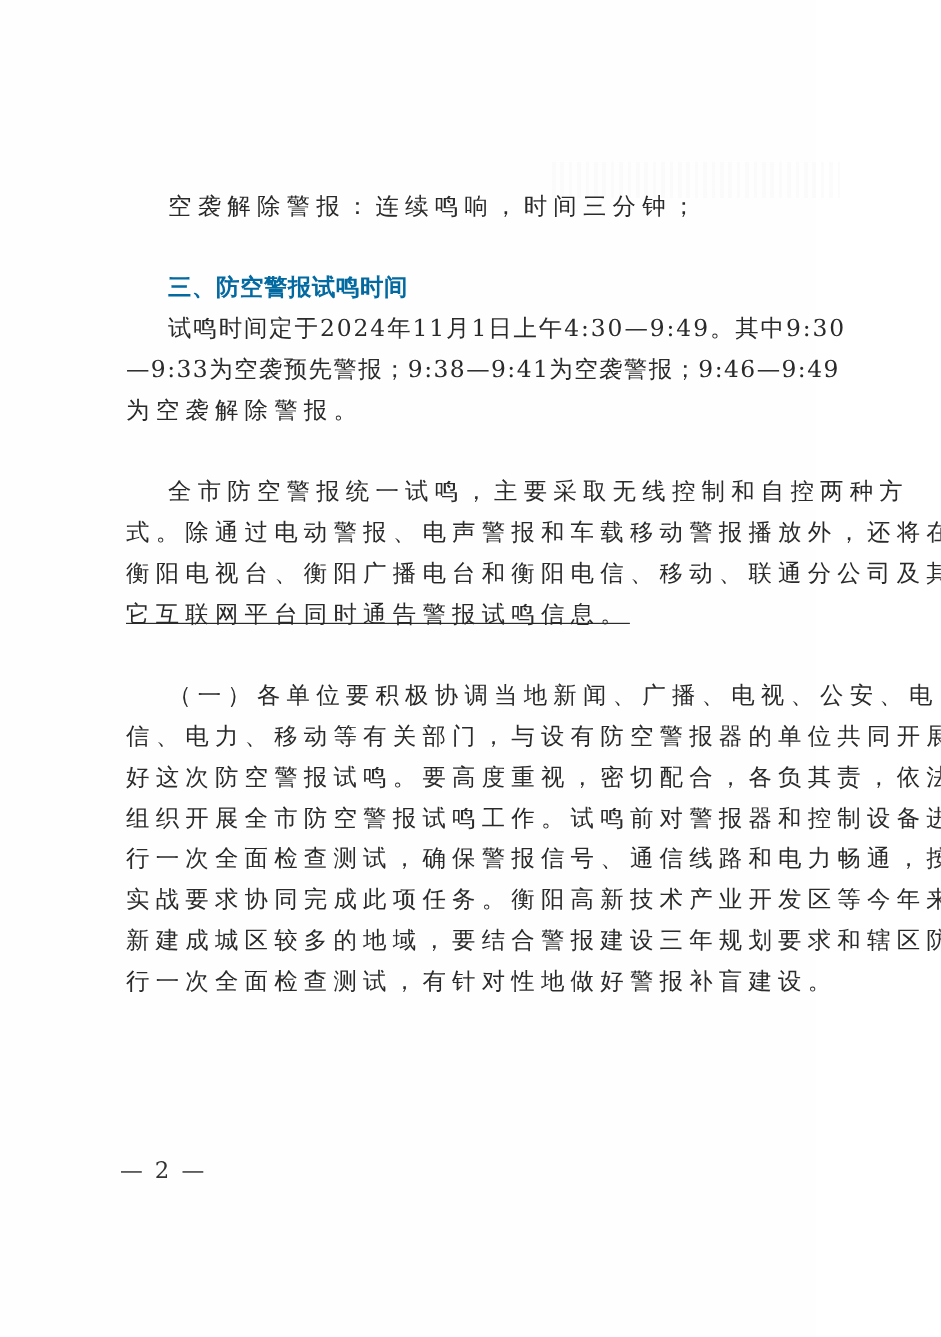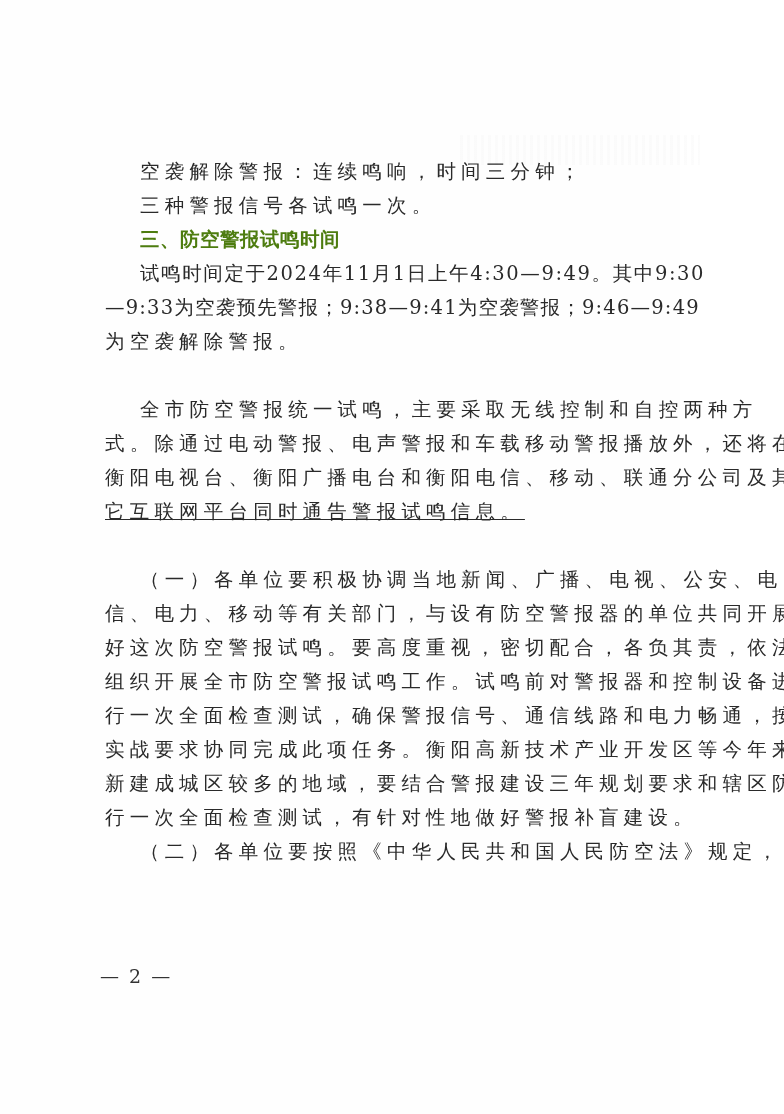--- a/index.html
+++ b/index.html
@@ -24,21 +24,21 @@
     .line.indent { left: 140px; width: 555px; }
     .line.last { text-align-last: left; }
     .heading {
       position: absolute;
       left: 140px;
       font-family: "DejaVu Sans", "Liberation Sans", sans-serif;
       font-weight: bold;
       font-size: 19.5px;
       line-height: 24px;
       letter-spacing: 0.5px;
-      color: #4d7c0f;
+      color: #0369a1;
       white-space: nowrap;
     }
     .page-number {
       position: absolute;
       left: 100px;
       top: 965px;
       font-family: "DejaVu Serif", "Liberation Serif", serif;
       font-size: 19px;
       color: #333;
       letter-spacing: 2px;
@@ -49,33 +49,31 @@
       opacity: 0.5;
     }
   </style>
 </head>
 <body>
 
 <div class="page">
   <div class="bleed"></div>
 
   <div class="line indent last" style="top:160px;">空袭解除警报：连续鸣响，时间三分钟；</div>
-  <div class="line indent last" style="top:194px;">三种警报信号各试鸣一次。</div>
   <div class="heading" style="top:228px;">三、防空警报试鸣时间</div>
   <div class="line indent" style="top:262px; letter-spacing:1.6px;">试鸣时间定于2024年11月1日上午4:30—9:49。其中9:30</div>
   <div class="line" style="top:296px; letter-spacing:1.2px;">—9:33为空袭预先警报；9:38—9:41为空袭警报；9:46—9:49</div>
   <div class="line last" style="top:330px;">为空袭解除警报。</div>
   <div class="line indent" style="top:398px;">全市防空警报统一试鸣，主要采取无线控制和自控两种方</div>
   <div class="line" style="top:432px;">式。除通过电动警报、电声警报和车载移动警报播放外，还将在</div>
   <div class="line" style="top:466px;">衡阳电视台、衡阳广播电台和衡阳电信、移动、联通分公司及其</div>
   <div class="line last" style="top:500px;text-decoration:underline;">它互联网平台同时通告警报试鸣信息。</div>
   <div class="line indent" style="top:568px;">（一）各单位要积极协调当地新闻、广播、电视、公安、电</div>
   <div class="line" style="top:602px;">信、电力、移动等有关部门，与设有防空警报器的单位共同开展</div>
   <div class="line" style="top:636px;">好这次防空警报试鸣。要高度重视，密切配合，各负其责，依法</div>
   <div class="line" style="top:670px;">组织开展全市防空警报试鸣工作。试鸣前对警报器和控制设备进</div>
   <div class="line" style="top:704px;">行一次全面检查测试，确保警报信号、通信线路和电力畅通，按</div>
   <div class="line" style="top:738px;">实战要求协同完成此项任务。衡阳高新技术产业开发区等今年来</div>
   <div class="line" style="top:772px;">新建成城区较多的地域，要结合警报建设三年规划要求和辖区防</div>
   <div class="line last" style="top:806px;">行一次全面检查测试，有针对性地做好警报补盲建设。</div>
-  <div class="line indent" style="top:840px;">（二）各单位要按照《中华人民共和国人民防空法》规定，</div>
 
   <div class="page-number">— 2 —</div>
 </div>
 
 </body></html>

